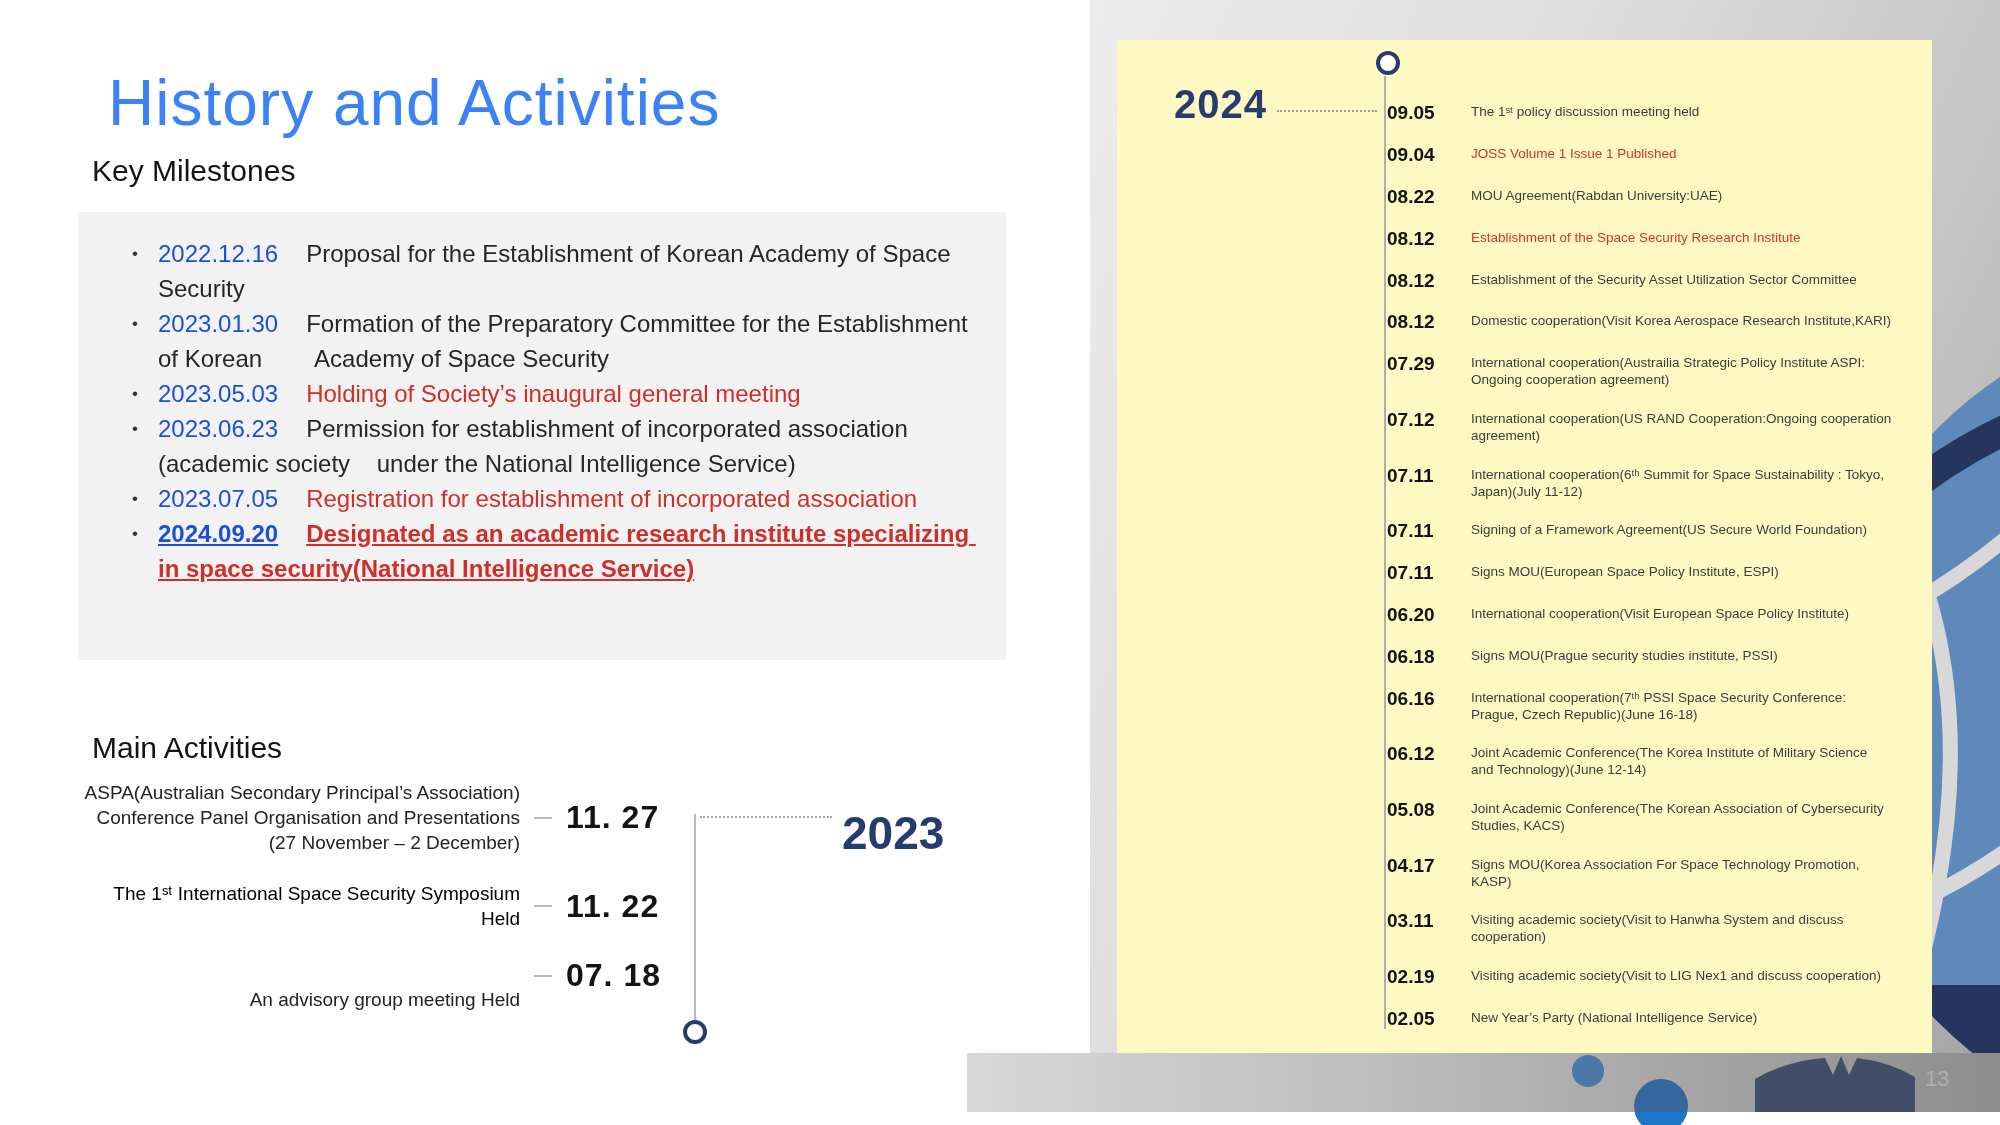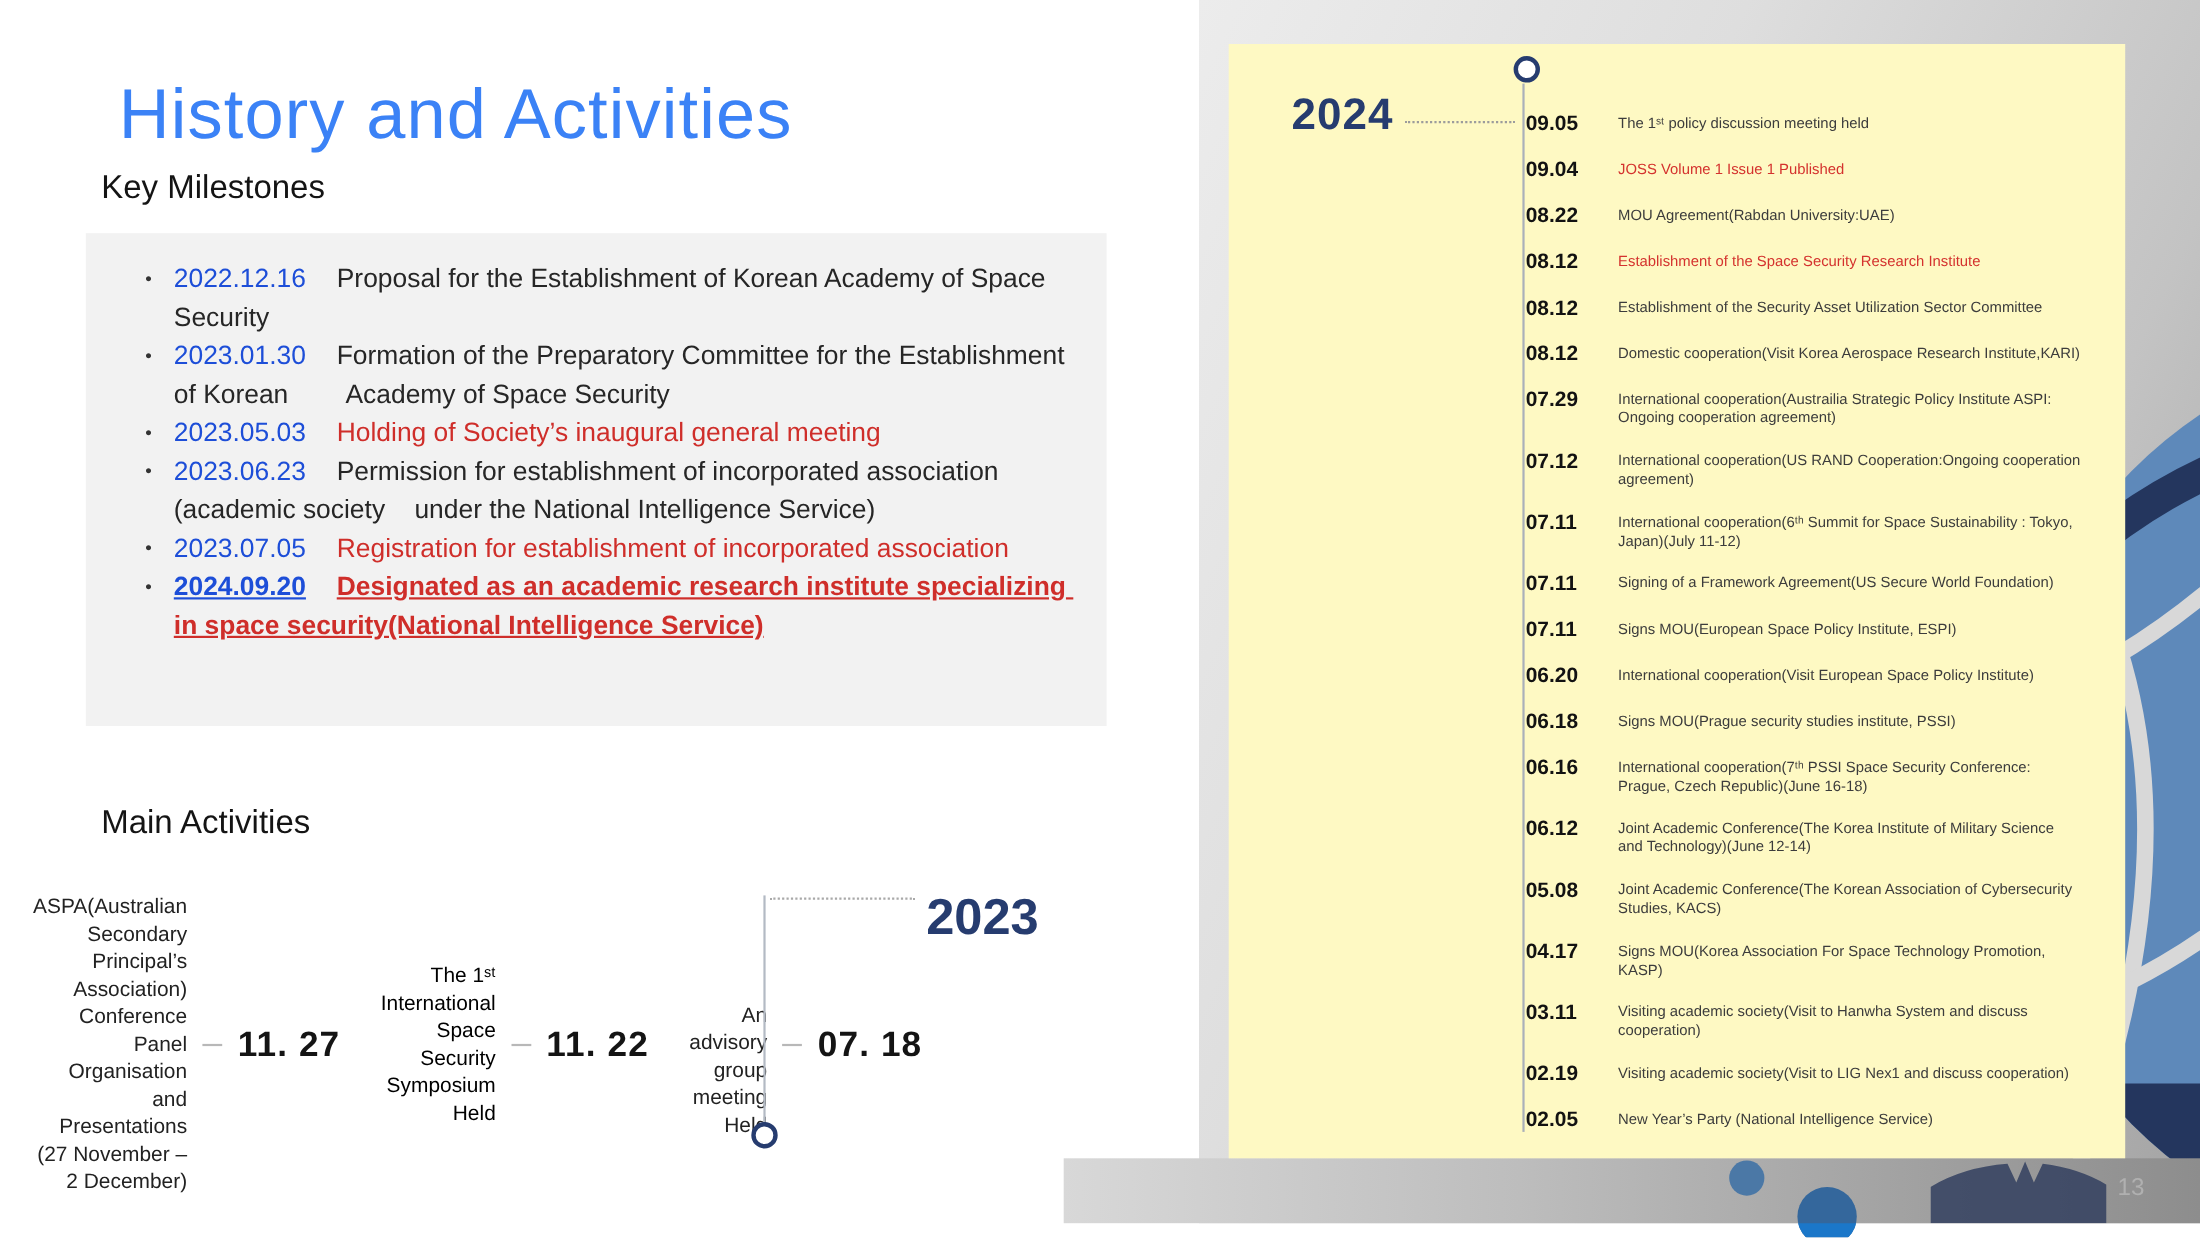--- a/index.html
+++ b/index.html
@@ -31,21 +31,21 @@
     box-sizing:border-box;padding:24px 18px 0 48px;}
   .ms-list{list-style:none;margin:0;padding:0;font-size:24px;line-height:35px;color:#262626;}
   .ms-item{position:relative;padding-left:32px;white-space:pre-wrap;}
   .ms-bullet{position:absolute;left:6px;top:0;font-size:17px;color:#333;}
   .ms-date{color:#1d4ed8;text-align:center;}
   .ms-desc{margin-left:28px;}
   .ms-desc.red{color:#cf2e2a;}
   .u{font-weight:700;text-decoration:underline;}
 
   
-  .t23{position:absolute;left:30px;top:812px;width:640px;display:flex;flex-direction:row;gap:26px;}
+  .t23{position:absolute;left:30px;top:780px;width:640px;display:flex;flex-direction:column;gap:26px;}
   .a23-row{display:flex;align-items:center;gap:14px;}
   .a23-label{flex:1;text-align:right;font-size:19px;line-height:25px;color:#222;white-space:pre-line;}
   .a23-label.red{color:#000000;}
   .a23-label.offset{position:relative;top:24px;}
   .a23-tick{width:18px;height:2px;background:#b8b8b8;flex:0 0 auto;}
   .a23-date{width:104px;font-size:32px;font-weight:700;color:#141414;letter-spacing:1px;}
   .t23-vline{position:absolute;left:694px;top:814px;width:2px;height:206px;background:#b3bac4;}
   .t23-ring{position:absolute;left:683px;top:1020px;width:16px;height:16px;border:4px solid #263c6f;border-radius:50%;background:#fff;}
   .t23-dotted{position:absolute;left:700px;top:816px;width:132px;border-top:2px dotted #a9a9a9;}
   .year{position:absolute;font-weight:700;color:#263c6f;}

